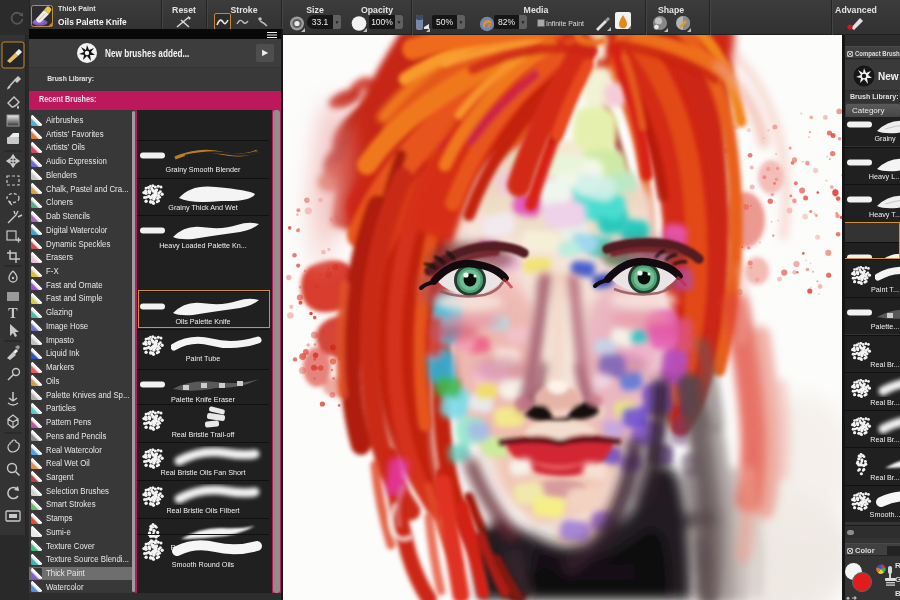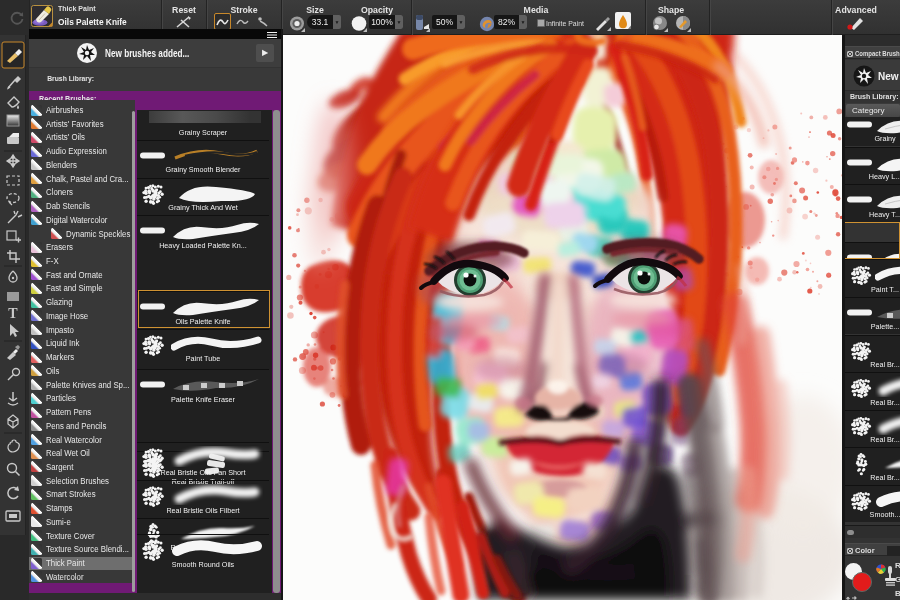--- a/index.html
+++ b/index.html
@@ -16,30 +16,30 @@
   box-shadow:1px 0 0 #454545; }
 .vbox { position:absolute; top:15px; height:14px; background:#161616; border-radius:2px;
   color:#eee; font-size:8.5px; text-align:center; line-height:14px; padding-right:8px; }
 .vbox .arr { position:absolute; right:0; top:0; width:8px; height:14px; background:#606060;
   border-radius:0 2px 2px 0; color:#191919; font-size:5px; line-height:14px; }
 
 #toolcol { left:0; top:35px; width:29px; height:565px; background:#292929; }
 #toolstrip { position:absolute; left:0; top:0; width:26px; height:500px; background:#333;
   border-right:1px solid #232323; }
 
-#panel { left:29px; top:29px; width:252px; height:571px; background:#701a75; }
+#panel { left:29px; top:29px; width:252px; height:571px; background:#be185d; }
 #panelhead { position:absolute; left:0; top:0; width:252px; height:10px; background:#080808; }
 #banner { position:absolute; left:0; top:10px; width:252px; height:29px; background:#3d3d3d;
   border-bottom:1px solid #333; }
 #librow { position:absolute; left:0; top:39px; width:252px; height:23px; background:#393939; }
 #libdrop { position:absolute; left:68px; top:3px; width:181px; height:15px; border-radius:3px;
   background:linear-gradient(#d2d2d2,#949494); border:1px solid #2a2a2a;
   color:#151515; font-size:10.5px; font-weight:bold; line-height:14px; padding-left:9px; }
 #recent { position:absolute; left:10px; top:65px; color:#e0e0e0; font-size:8.5px; font-weight:bold; }
-#catlist { position:absolute; left:0px; top:71px; width:106px; height:483px; background:#383838;
+#catlist { position:absolute; left:0px; top:81px; width:106px; height:483px; background:#383838;
   overflow:hidden; }
 .cat { position:absolute; left:0; width:106px; height:13.73px; color:#e8e8e8; font-size:8.5px;
   line-height:13.73px; white-space:nowrap; overflow:hidden; }
 .cat i { font-style:normal; display:inline-block; transform:scaleX(.92); transform-origin:left; }
 .cat span.ic { display:inline-block; width:11px; height:11px; margin:1px 4px 0 2px;
   vertical-align:-2.5px; border-radius:1.5px; }
 #catbar { position:absolute; left:103px; top:82px; width:3px; height:481px; background:#9d9d9d;
   border-radius:2px; }
 #blist { position:absolute; left:108px; top:81px; width:135px; height:483px; background:#202020;
   overflow:hidden; }
@@ -876,21 +876,21 @@
     <div id="catlist">
         <div class="cat" style="top:3.5px;"><span class="ic" style="background:linear-gradient(45deg,#4ab0e0 0%,#4ab0e0 30%,#e9e9e9 40%,#ffffff 55%,#3c3c3c 60%,#303030 100%)"></span><i>Airbrushes</i></div>
         <div class="cat" style="top:17.23px;"><span class="ic" style="background:linear-gradient(45deg,#e07a30 0%,#e07a30 30%,#e9e9e9 40%,#ffffff 55%,#3c3c3c 60%,#303030 100%)"></span><i>Artists' Favorites</i></div>
         <div class="cat" style="top:30.96px;"><span class="ic" style="background:linear-gradient(45deg,#d04a68 0%,#d04a68 30%,#e9e9e9 40%,#ffffff 55%,#3c3c3c 60%,#303030 100%)"></span><i>Artists' Oils</i></div>
         <div class="cat" style="top:44.69px;"><span class="ic" style="background:linear-gradient(45deg,#6a6ad8 0%,#6a6ad8 30%,#e9e9e9 40%,#ffffff 55%,#3c3c3c 60%,#303030 100%)"></span><i>Audio Expression</i></div>
         <div class="cat" style="top:58.42px;"><span class="ic" style="background:linear-gradient(45deg,#c8c8c8 0%,#c8c8c8 30%,#e9e9e9 40%,#ffffff 55%,#3c3c3c 60%,#303030 100%)"></span><i>Blenders</i></div>
         <div class="cat" style="top:72.15px;"><span class="ic" style="background:linear-gradient(45deg,#e0a040 0%,#e0a040 30%,#e9e9e9 40%,#ffffff 55%,#3c3c3c 60%,#303030 100%)"></span><i>Chalk, Pastel and Cra...</i></div>
         <div class="cat" style="top:85.88px;"><span class="ic" style="background:linear-gradient(45deg,#50b080 0%,#50b080 30%,#e9e9e9 40%,#ffffff 55%,#3c3c3c 60%,#303030 100%)"></span><i>Cloners</i></div>
         <div class="cat" style="top:99.61px;"><span class="ic" style="background:linear-gradient(45deg,#b060c0 0%,#b060c0 30%,#e9e9e9 40%,#ffffff 55%,#3c3c3c 60%,#303030 100%)"></span><i>Dab Stencils</i></div>
         <div class="cat" style="top:113.34px;"><span class="ic" style="background:linear-gradient(45deg,#40a0d0 0%,#40a0d0 30%,#e9e9e9 40%,#ffffff 55%,#3c3c3c 60%,#303030 100%)"></span><i>Digital Watercolor</i></div>
-        <div class="cat" style="top:127.07000000000001px;margin-left:20px;"><span class="ic" style="background:linear-gradient(45deg,#d05050 0%,#d05050 30%,#e9e9e9 40%,#ffffff 55%,#3c3c3c 60%,#303030 100%)"></span><i>Dynamic Speckles</i></div>
+        <div class="cat" style="top:127.07000000000001px;"><span class="ic" style="background:linear-gradient(45deg,#d05050 0%,#d05050 30%,#e9e9e9 40%,#ffffff 55%,#3c3c3c 60%,#303030 100%)"></span><i>Dynamic Speckles</i></div>
         <div class="cat" style="top:140.8px;"><span class="ic" style="background:linear-gradient(45deg,#e8c0d8 0%,#e8c0d8 30%,#e9e9e9 40%,#ffffff 55%,#3c3c3c 60%,#303030 100%)"></span><i>Erasers</i></div>
         <div class="cat" style="top:154.53px;"><span class="ic" style="background:linear-gradient(45deg,#e0c030 0%,#e0c030 30%,#e9e9e9 40%,#ffffff 55%,#3c3c3c 60%,#303030 100%)"></span><i>F-X</i></div>
         <div class="cat" style="top:168.26px;"><span class="ic" style="background:linear-gradient(45deg,#a050d0 0%,#a050d0 30%,#e9e9e9 40%,#ffffff 55%,#3c3c3c 60%,#303030 100%)"></span><i>Fast and Ornate</i></div>
         <div class="cat" style="top:181.99px;"><span class="ic" style="background:linear-gradient(45deg,#d0d040 0%,#d0d040 30%,#e9e9e9 40%,#ffffff 55%,#3c3c3c 60%,#303030 100%)"></span><i>Fast and Simple</i></div>
         <div class="cat" style="top:195.72px;"><span class="ic" style="background:linear-gradient(45deg,#40c0a0 0%,#40c0a0 30%,#e9e9e9 40%,#ffffff 55%,#3c3c3c 60%,#303030 100%)"></span><i>Glazing</i></div>
         <div class="cat" style="top:209.45000000000002px;"><span class="ic" style="background:linear-gradient(45deg,#7070d0 0%,#7070d0 30%,#e9e9e9 40%,#ffffff 55%,#3c3c3c 60%,#303030 100%)"></span><i>Image Hose</i></div>
         <div class="cat" style="top:223.18px;"><span class="ic" style="background:linear-gradient(45deg,#c0c0c0 0%,#c0c0c0 30%,#e9e9e9 40%,#ffffff 55%,#3c3c3c 60%,#303030 100%)"></span><i>Impasto</i></div>
         <div class="cat" style="top:236.91px;"><span class="ic" style="background:linear-gradient(45deg,#3050c0 0%,#3050c0 30%,#e9e9e9 40%,#ffffff 55%,#3c3c3c 60%,#303030 100%)"></span><i>Liquid Ink</i></div>
         <div class="cat" style="top:250.64000000000001px;"><span class="ic" style="background:linear-gradient(45deg,#e06060 0%,#e06060 30%,#e9e9e9 40%,#ffffff 55%,#3c3c3c 60%,#303030 100%)"></span><i>Markers</i></div>
         <div class="cat" style="top:264.37px;"><span class="ic" style="background:linear-gradient(45deg,#d0a040 0%,#d0a040 30%,#e9e9e9 40%,#ffffff 55%,#3c3c3c 60%,#303030 100%)"></span><i>Oils</i></div>
@@ -913,24 +913,21 @@
     <div id="catbar"></div>
     <div id="blist"><svg width="0" height="0">
           <defs>
             <filter id="rowblur" x="-30%" y="-60%" width="160%" height="220%">
               <feGaussianBlur stdDeviation="2.2"></feGaussianBlur>
             </filter>
             <filter id="rowblur1" x="-30%" y="-60%" width="160%" height="220%">
               <feGaussianBlur stdDeviation="1.2"></feGaussianBlur>
             </filter>
           </defs>
-        </svg><div class="brow" style="top:-8.1px;height:37.8px;">
-          <div style="position:absolute;left:12px;top:8.3px;width:112px;height:12px;background:linear-gradient(90deg,#3c3c3c,#585858 30%,#4a4a4a 60%,#333 90%);"></div>
-          <div class="bl">Grainy Scraper</div>
-        </div><div class="brow" style="top:67.5px;height:37.8px;">
+        </svg><div class="brow" style="top:67.5px;height:37.8px;">
           <svg style="position:absolute;left:2px;top:2px" width="28" height="26" viewBox="0 0 28 26">
             <circle cx="14.7" cy="13.7" r="1.5" fill="#f4f4f4"></circle>
             <circle cx="13.8" cy="15.0" r="1.8" fill="#f4f4f4"></circle>
             <circle cx="14.2" cy="9.9" r="1.8" fill="#f4f4f4"></circle>
             <circle cx="15.6" cy="15.6" r="1.9" fill="#f4f4f4"></circle>
             <circle cx="10.6" cy="11.8" r="1.6" fill="#f4f4f4"></circle>
             <circle cx="16.5" cy="11.4" r="1.9" fill="#f4f4f4"></circle>
             <circle cx="12.1" cy="16.1" r="1.7" fill="#f4f4f4"></circle>
             <circle cx="13.2" cy="8.5" r="1.3" fill="#f4f4f4"></circle>
             <circle cx="17.2" cy="14.1" r="1.6" fill="#f4f4f4"></circle>
@@ -1044,21 +1041,21 @@
           <div class="bl">Paint Tube</div>
         </div><div class="brow" style="top:259px;height:37.8px;">
           <svg style="position:absolute;left:2px;top:10px" width="28" height="10" viewBox="0 0 28 10">
             <rect x="1" y="1.5" width="25" height="6" rx="3" fill="#f2f2f2"></rect>
           </svg>
           <svg style="position:absolute;left:34px;top:1px" width="92" height="26" viewBox="0 0 92 26">
             <path d="M2 18 Q20 8 45 11 Q70 14 88 8 Q70 18 45 17 Q20 22 2 18 Z" fill="#888" opacity=".55"></path>
             <path d="M12 14 h6 v5 h-6 Z M30 12 h6 v5 h-6 Z M48 12 h6 v5 h-6 Z M66 10 h6 v5 h-6 Z" fill="#ccc"></path>
           </svg>
           <div class="bl">Palette Knife Eraser</div>
-        </div><div class="brow" style="top:294.3px;height:37.8px;margin-top:47px;">
+        </div><div class="brow" style="top:294.3px;height:37.8px;">
           <svg style="position:absolute;left:2px;top:2px" width="28" height="26" viewBox="0 0 28 26">
             <circle cx="14.7" cy="13.7" r="1.5" fill="#f4f4f4"></circle>
             <circle cx="13.8" cy="15.0" r="1.8" fill="#f4f4f4"></circle>
             <circle cx="14.2" cy="9.9" r="1.8" fill="#f4f4f4"></circle>
             <circle cx="15.6" cy="15.6" r="1.9" fill="#f4f4f4"></circle>
             <circle cx="10.6" cy="11.8" r="1.6" fill="#f4f4f4"></circle>
             <circle cx="16.5" cy="11.4" r="1.9" fill="#f4f4f4"></circle>
             <circle cx="12.1" cy="16.1" r="1.7" fill="#f4f4f4"></circle>
             <circle cx="13.2" cy="8.5" r="1.3" fill="#f4f4f4"></circle>
             <circle cx="17.2" cy="14.1" r="1.6" fill="#f4f4f4"></circle>

